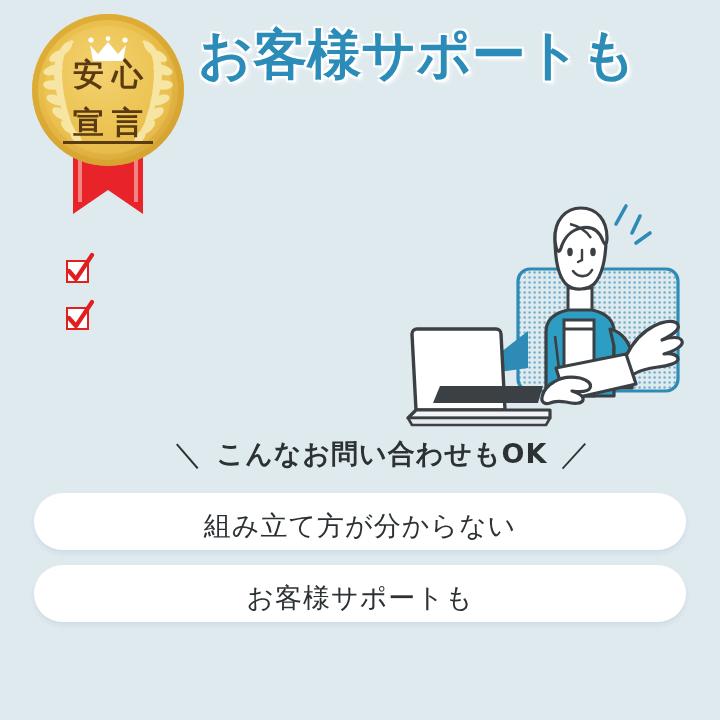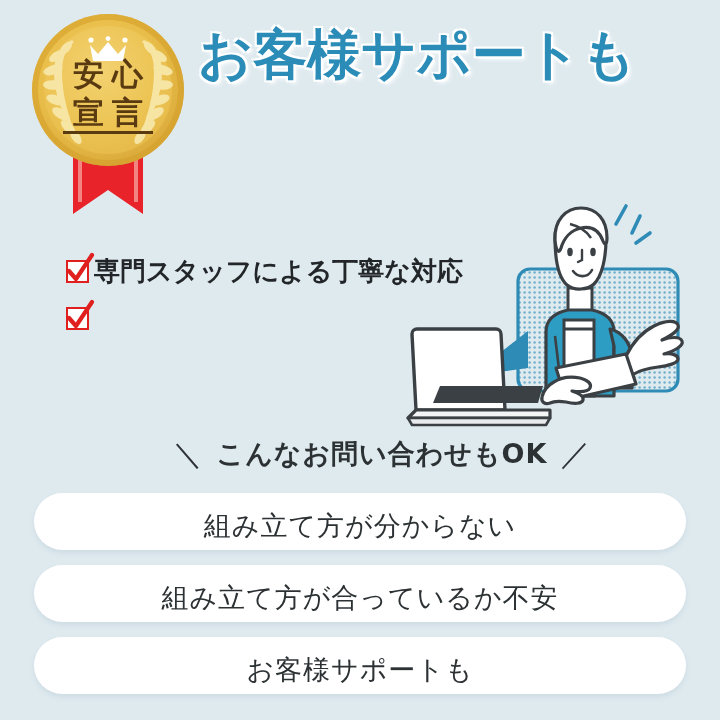--- a/index.html
+++ b/index.html
@@ -78,21 +78,21 @@
     text-indent: 8px;
   }
   .badge-line2 {
     font-size: 31px;
     letter-spacing: 8px;
     line-height: 1.12;
     text-indent: 8px;
     border-bottom: 3px solid #5a3a10;
     display: inline-block;
     padding: 0 2px 1px 2px;
-    margin-top: 4px;
+    margin-top: 14px;
   }
   .laurel { position: absolute; }
 
   
   .headline {
     position: absolute;
     left: 198px;
     top: 22px;
     width: 510px;
     color: #2b8cb8;
@@ -269,21 +269,20 @@
   </div>
 
   <div class="checklist">
 
     <div class="check-row">
       <span class="check-box">
         <svg width="30" height="32" viewBox="0 0 30 32">
           <path d="M4 18 L11 26 L27 2" stroke="#e01f1f" stroke-width="4.2" fill="none" stroke-linecap="round" stroke-linejoin="round"></path>
         </svg>
       </span>
-      <span class="check-label">専門スタッフによる丁寧な対応</span>
     </div>
 
 
     <div class="check-row">
       <span class="check-box">
         <svg width="30" height="32" viewBox="0 0 30 32">
           <path d="M4 18 L11 26 L27 2" stroke="#e01f1f" stroke-width="4.2" fill="none" stroke-linecap="round" stroke-linejoin="round"></path>
         </svg>
       </span>
     </div>
@@ -362,20 +361,17 @@
 
   <div class="subhead">
     <span class="slash-l">＼</span><span>こんなお問い合わせもOK</span><span class="slash-r">／</span>
   </div>
 
   <div class="pills">
     <div class="pill">
       <span class="pill-text">組み立て方が分からない</span>
     </div>
     <div class="pill">
-      <span class="pill-text">組み立て方が合っているか不安</span>
-    </div>
-    <div class="pill">
       <span class="pill-text">お客様サポートも</span>
     </div>
   </div>
 
 </div>
 
 </body></html>

